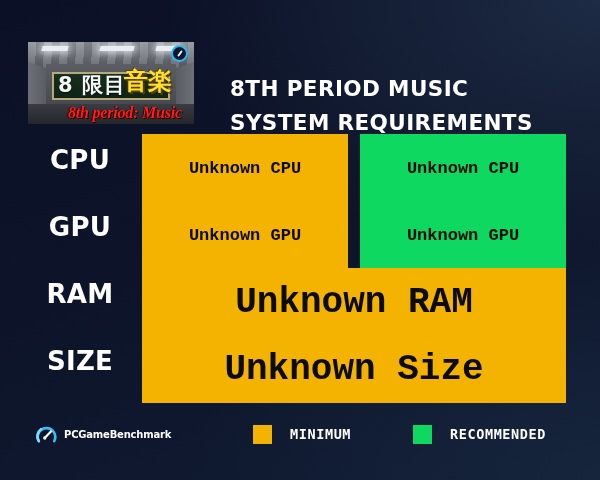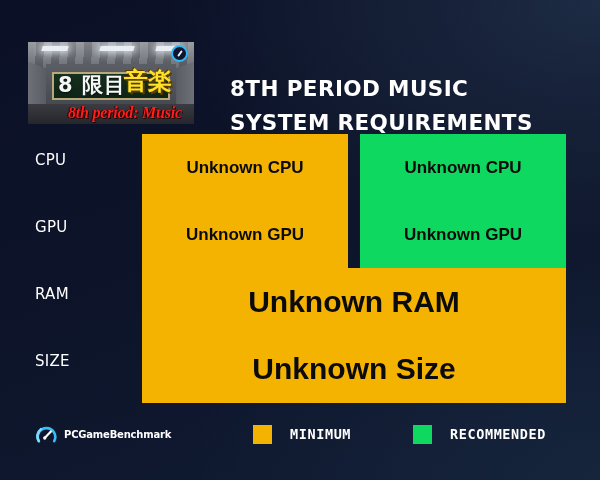--- a/index.html
+++ b/index.html
@@ -136,49 +136,50 @@
     position: absolute;
     left: 0;
     width: 600px;
   }
   .row .lbl {
     position: absolute;
     left: 35px;
     width: 90px;
     color: #ffffff;
     font-family: "DejaVu Sans", sans-serif;
-    font-weight: 400;
-    font-size: 15px;
+    font-weight: 700;
+    font-size: 26px;
     line-height: 52px;
     letter-spacing: 0.3px;
+    text-align: center;
   }
   .bars {
     position: absolute;
     left: 130px;
     width: 436px;
     height: 52px;
     display: flex;
   }
   .bar {
     height: 68px;
     display: flex;
     align-items: center;
     justify-content: center;
     color: #0b0b0b;
-    font-family: Liberation Sans, sans-serif;
+    font-family: Liberation Mono, monospace;
     font-weight: 700;
     box-sizing: border-box;
     overflow: hidden;
     white-space: nowrap;
     margin-left: 12px;
   }
   .bar.min  { background: #f5b301; }
   .bar.rec  { background: #0fd860; }
   .bar.half { width: 50%; font-size: 17px; }
-  .bar.full { width: 100%; font-size: 30px; text-align: center; }
+  .bar.full { width: 100%; font-size: 36px; text-align: center; }
 
   #row-cpu  { top: 134px; }
   #row-gpu  { top: 201px; }
   #row-ram  { top: 268px; }
   #row-size { top: 335px; }
 
   
   #footer {
     position: absolute;
     left: 0;

